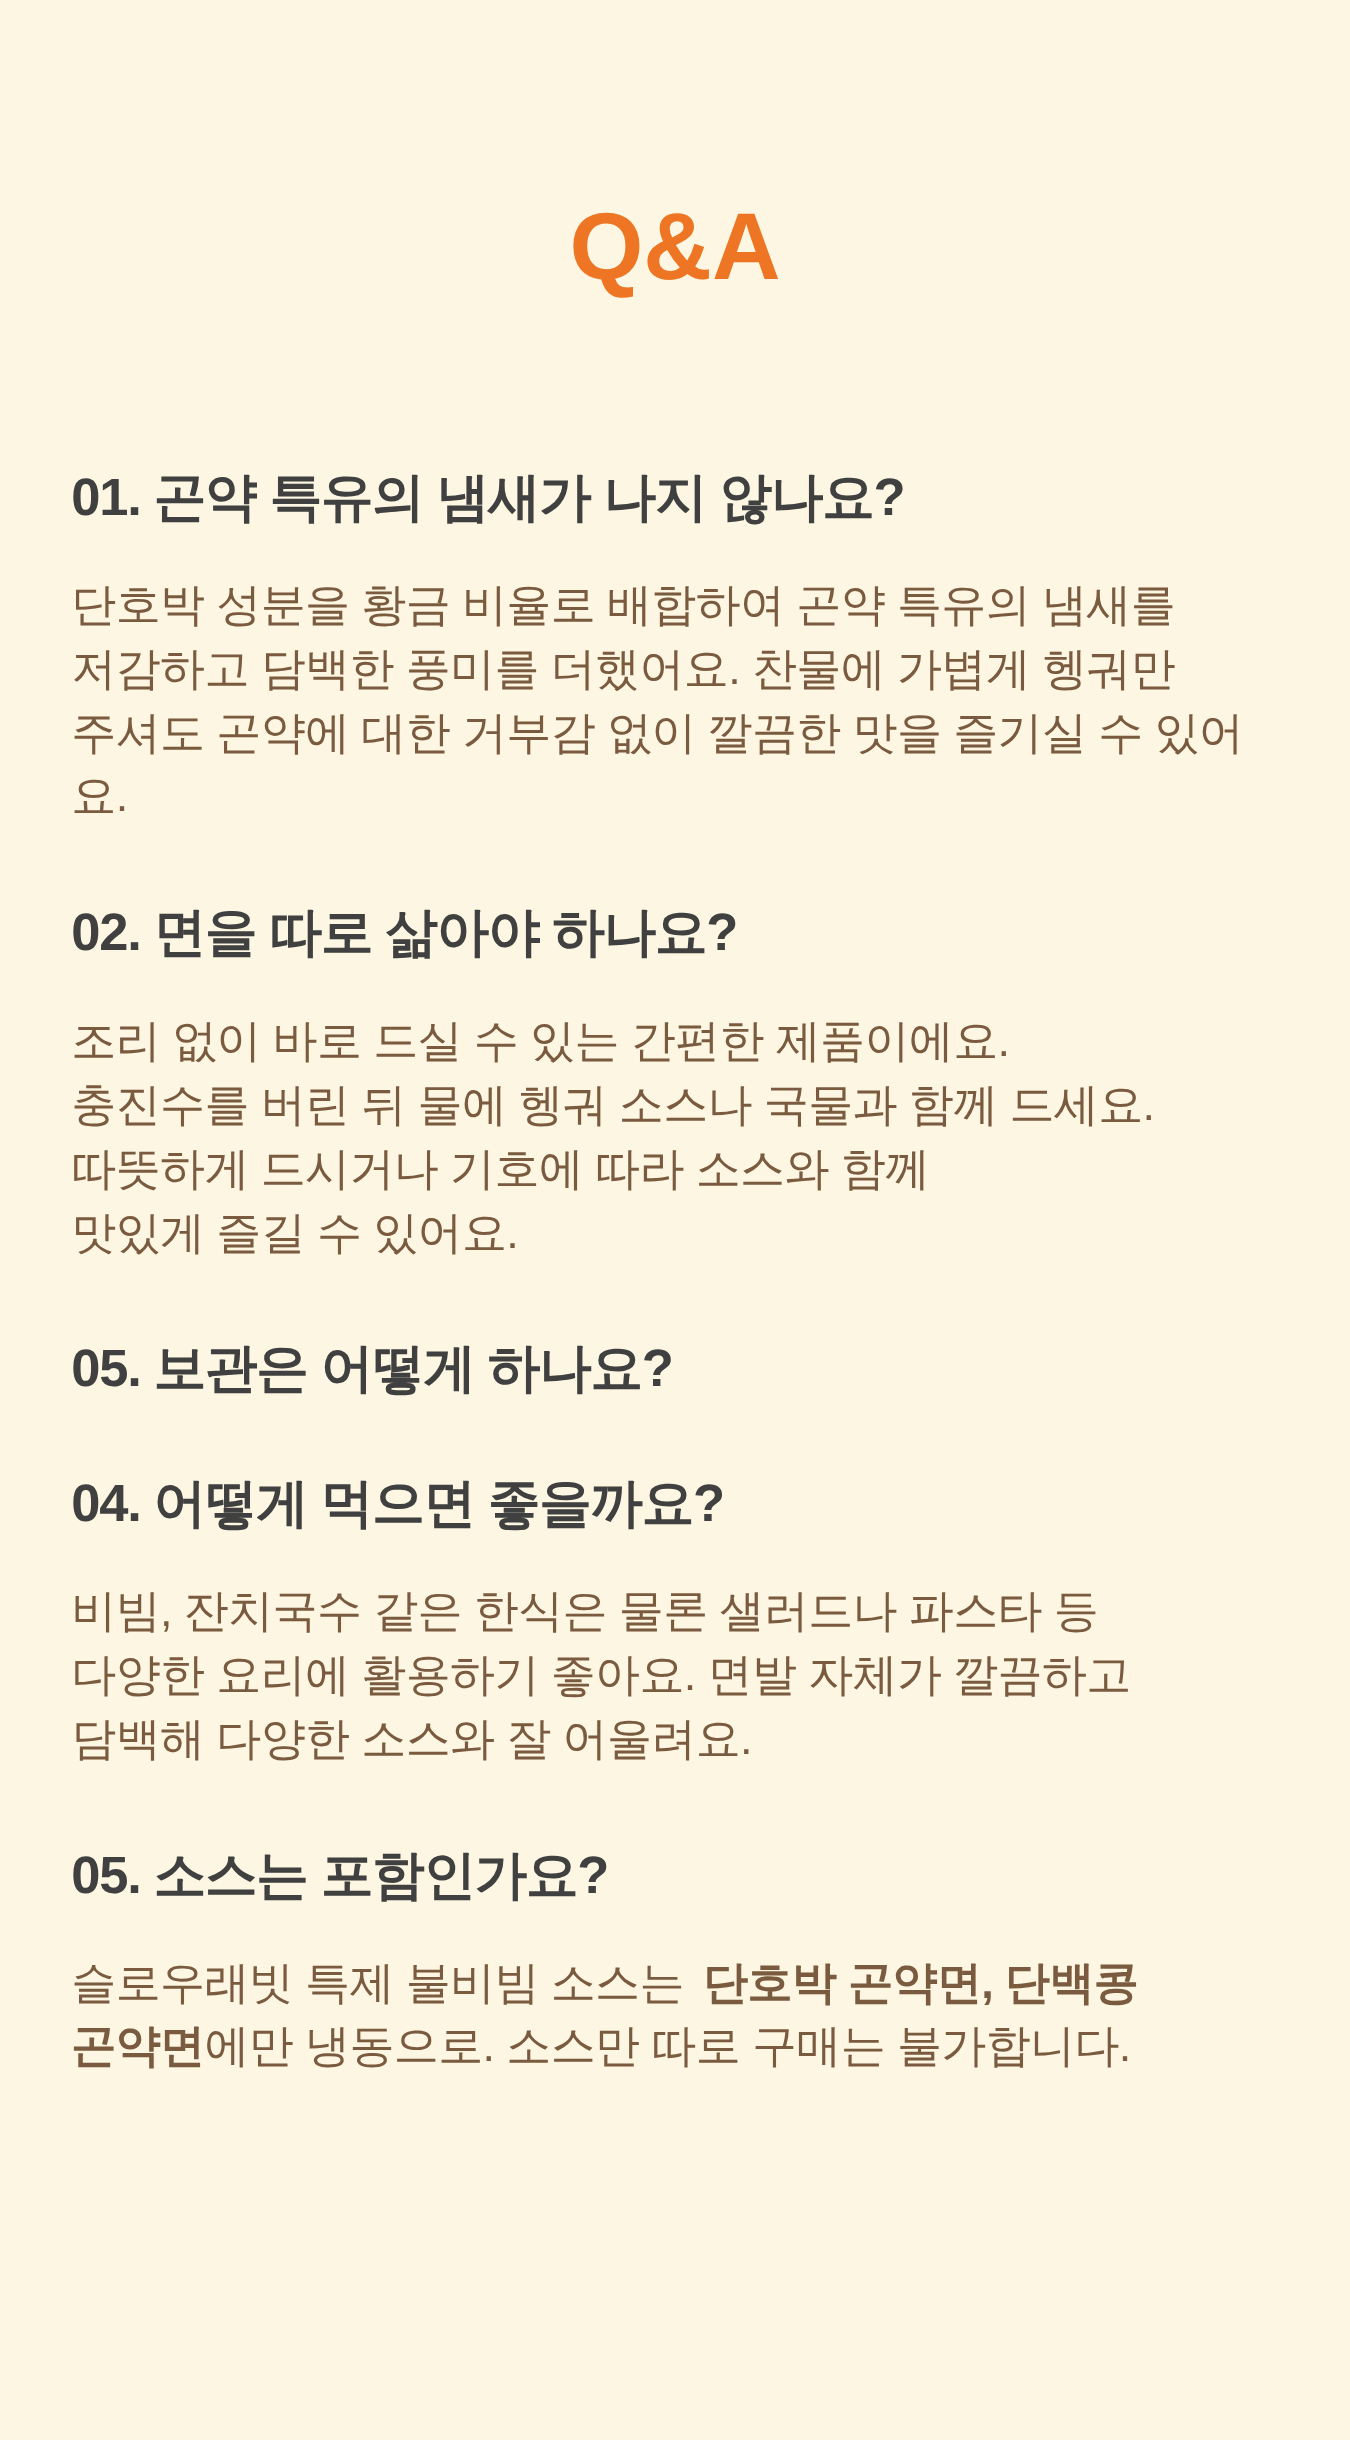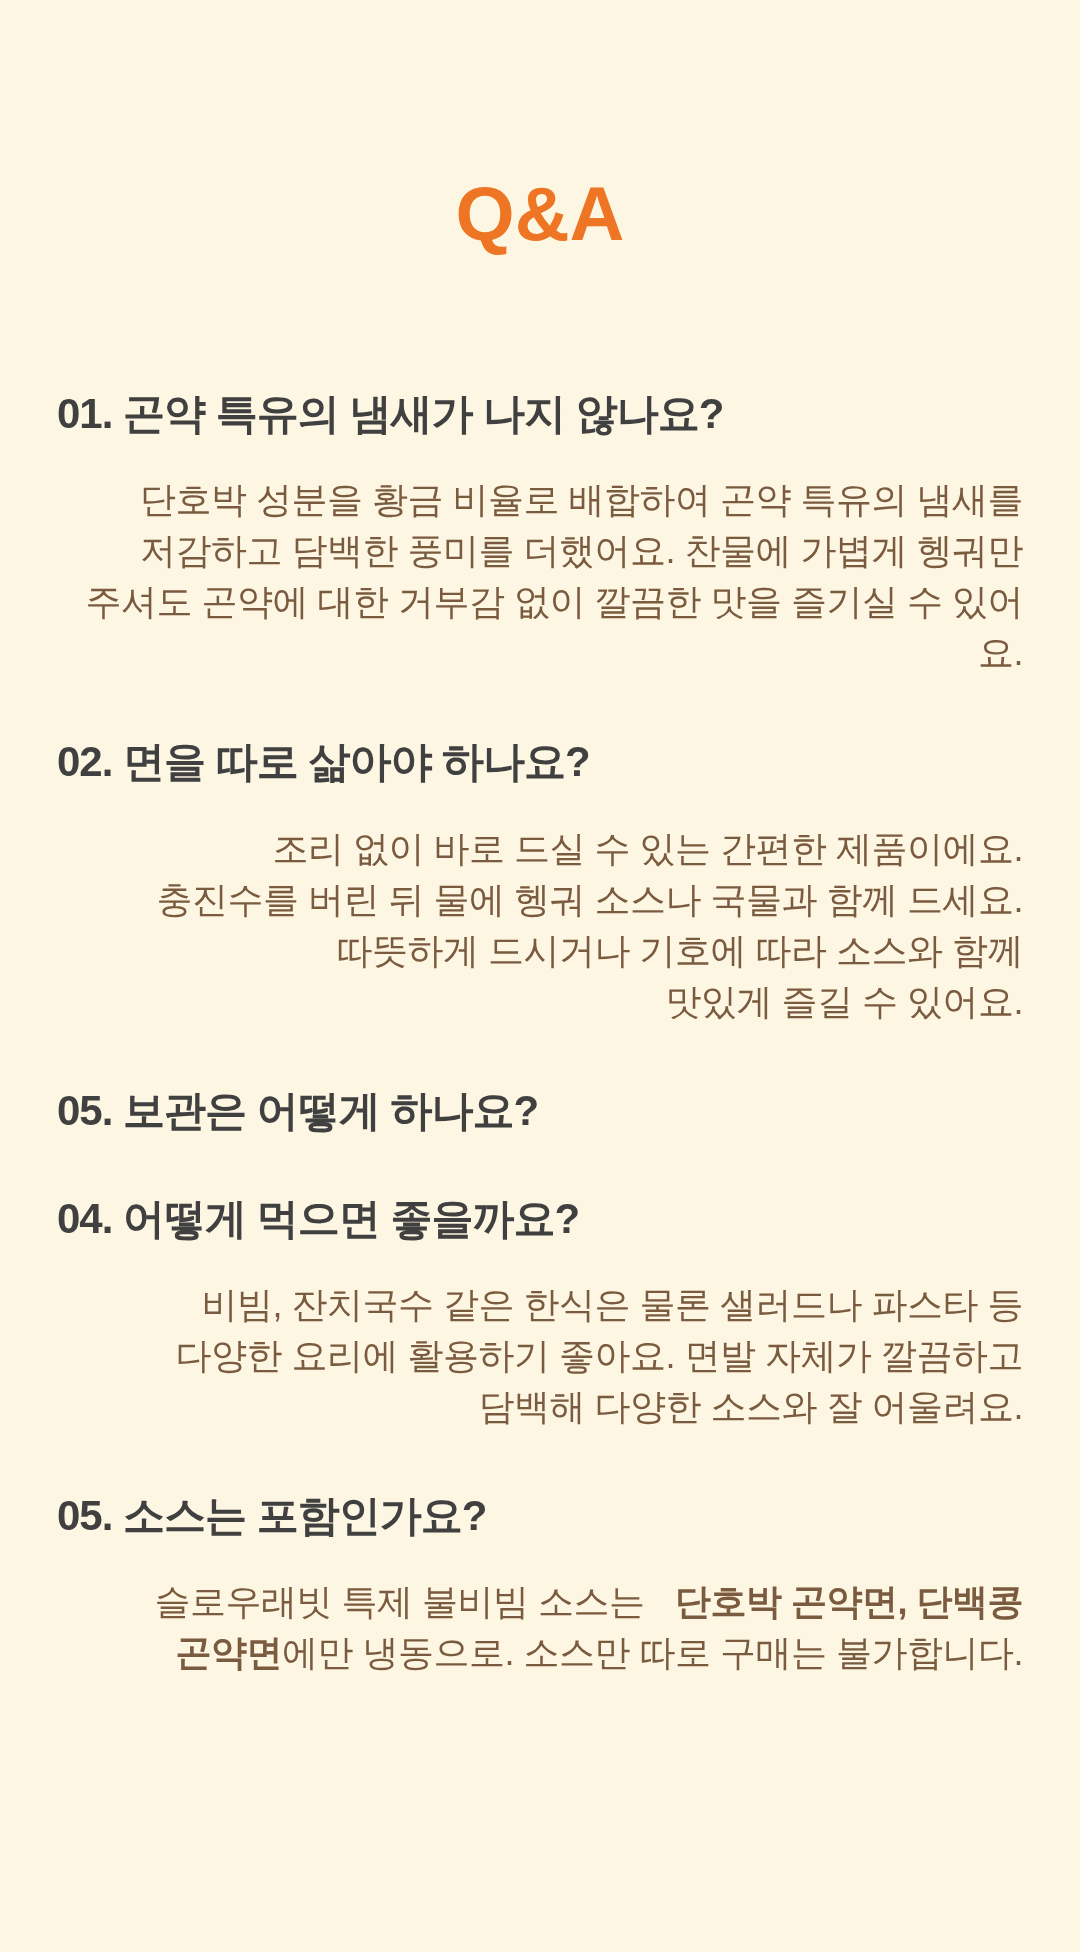--- a/index.html
+++ b/index.html
@@ -13,21 +13,21 @@
     font-family: "Liberation Sans", "DejaVu Sans", sans-serif;
     overflow: hidden;
   }
   .page {
     box-sizing: border-box;
     width: 1080px;
     height: 1952px;
     padding: 160px 57px 0 57px;
   }
   .page-title {
-    margin: 16px;
+    margin: 0;
     text-align: center;
     font-size: 76px;
     line-height: 1;
     font-weight: 700;
     color: #ED7524;
     letter-spacing: 0px;
   }
   .qa-section {
     margin-top: 60px;
   }
@@ -42,30 +42,29 @@
     color: #404040;
     letter-spacing: -1px;
   }
   .answer {
     margin: 0;
     font-size: 36px;
     line-height: 51px;
     font-weight: 400;
     color: #7B5B3F;
     letter-spacing: -0.5px;
-    text-align: right;
   }
   .answer .line {
     display: block;
   }
   .answer b {
     font-weight: 700;
   }
   .answer b.gap-left {
-    margin-left: 21px;
+    margin-left: 6px;
   }
 </style>
 </head>
 <body>
 
 <div class="page">
 
   <h1 class="page-title">Q&amp;A</h1>
 
   <section class="qa-section first">

